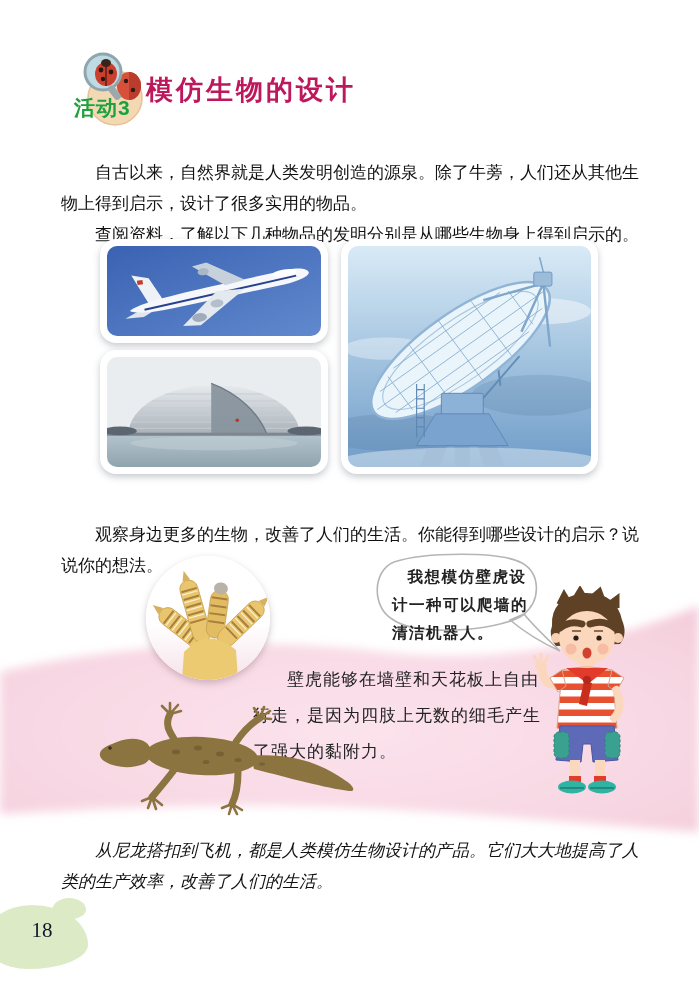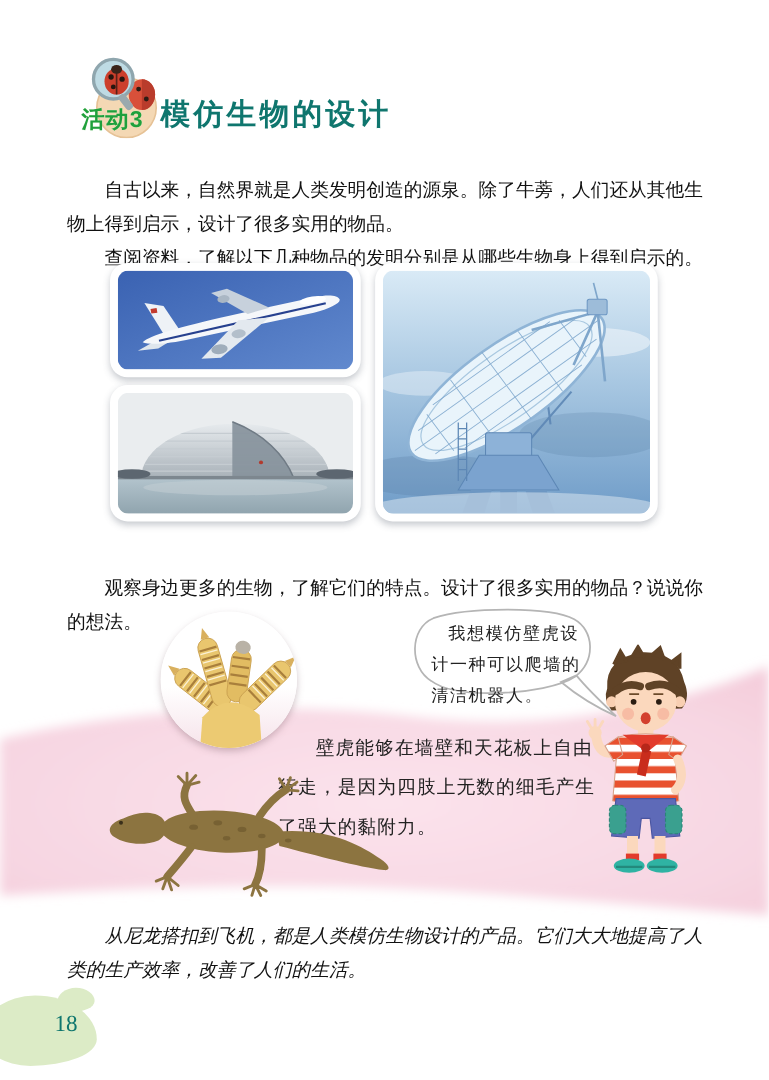--- a/index.html
+++ b/index.html
@@ -5,21 +5,21 @@
   html,body{margin:0;padding:0;background:#ffffff;}
   .page{position:relative;width:699px;height:982px;background:#fff;overflow:hidden;
         font-family:"Liberation Serif","DejaVu Serif",serif;color:#1d1d1d;}
   .abs{position:absolute;}
   
   #swoosh{position:absolute;left:0;top:540px;width:699px;height:330px;pointer-events:none;}
   
   .activity-label{position:absolute;left:74px;top:94px;font-size:21px;font-weight:bold;
         color:#1fa03c;font-family:"Liberation Sans","DejaVu Sans",sans-serif;
         letter-spacing:1px;text-shadow:0 0 1px #d9efc9;}
-  .page-title{position:absolute;left:146px;top:86px;font-size:27px;font-weight:bold;color:#0f766e;
+  .page-title{position:absolute;left:146px;top:72px;font-size:27px;font-weight:bold;color:#be185d;
         font-family:Liberation Sans, sans-serif;letter-spacing:3px;}
   
   .para{position:absolute;left:61px;width:578px;font-size:17px;line-height:31px;
         text-indent:2em;text-align:justify;color:#111;}
   #p-intro{top:140px;}
   #p-task{top:202px;}
   #p-observe{top:502px;}
   #p-conclusion{top:818px;font-style:italic;}
   
   .photo-frame{position:absolute;background:#fff;border-radius:16px;padding:7px;
@@ -29,35 +29,35 @@
   #frame-theater{left:100px;top:350px;width:214px;height:110px;}
   #frame-dish{left:341px;top:239px;width:243px;height:221px;}
   .photo-frame svg{display:block;width:100%;height:100%;}
   
   .foot-circle{position:absolute;left:146px;top:556px;width:124px;height:124px;border-radius:50%;
         background:#fff;box-shadow:0 3px 7px rgba(120,90,100,.35);overflow:hidden;}
   
   .bubble-wrap{position:absolute;left:360px;top:550px;width:215px;height:112px;}
   .bubble-wrap svg{position:absolute;left:0;top:0;width:215px;height:112px;}
   .bubble-text{position:absolute;left:32px;top:13px;width:138px;font-size:15.5px;line-height:28px;
-        letter-spacing:1.5px;text-indent:1em;color:#222;}
+        letter-spacing:1.5px;text-indent:1em;color:#222;font-weight:bold;}
   
   .gecko-note{position:absolute;left:253px;top:645px;width:292px;font-size:17px;line-height:36px;
         letter-spacing:1px;text-indent:2em;color:#222;}
   
   #gecko-art{position:absolute;left:86px;top:698px;width:282px;height:118px;}
   #boy-art{position:absolute;left:510px;top:586px;width:154px;height:210px;}
   #foot-art{width:124px;height:124px;}
   
   .page-blob{position:absolute;left:-16px;top:905px;width:104px;height:64px;background:#dcebc6;
         border-radius:46% 54% 58% 42% / 55% 62% 38% 45%;}
   .page-blob-bump{position:absolute;left:52px;top:898px;width:34px;height:22px;background:#dcebc6;
         border-radius:50% 50% 60% 40%/60% 55% 45% 40%;}
-  .page-number{position:absolute;left:32px;top:918px;width:56px;text-align:center;
-        font-size:21px;color:#0f766e;}
+  .page-number{position:absolute;left:14px;top:918px;width:56px;text-align:center;
+        font-size:21px;color:#0f172a;}
 </style>
 </head>
 <body>
 
 <div class="page">
 
   <svg id="swoosh" viewBox="0 0 699 330" preserveAspectRatio="none">
     <defs>
       <radialGradient id="pinkg" cx="50%" cy="55%" r="75%">
         <stop offset="0%" stop-color="#fbe3ec"></stop>
@@ -195,21 +195,21 @@
       <polygon points="136,214 156,214 164,236 143,236" fill="#6d97c3"></polygon>
       <rect x="112" y="214" width="16" height="22" fill="#6d97c3"></rect>
       <g stroke="#5d87b5" stroke-width="1.2" fill="none">
         <path d="M72,148 V205 M80,148 V205 M72,154 H80 M72,164 H80 M72,174 H80 M72,184 H80 M72,194 H80"></path>
       </g>
       <ellipse cx="127" cy="232" rx="140" ry="16" fill="#dfe9f2" opacity="0.5"></ellipse>
     </svg>
     </span>
   </div>
 
-  <p class="para" id="p-observe">观察身边更多的生物，了解它们的特点。设计了很多实用的物品？说说你的想法。</p>
+  <p class="para" id="p-observe">观察身边更多的生物，改善了人们的生活。你能得到哪些设计的启示？说说你的想法。</p>
 
   <div class="foot-circle">
     <svg id="foot-art" viewBox="0 0 124 124">
       <defs>
           <linearGradient id="footbg" x1="0" y1="0" x2="0" y2="1">
         <stop offset="0.55" stop-color="#ffffff"></stop>
             <stop offset="1" stop-color="#f6e3ea"></stop>
       </linearGradient>
         </defs>
       <rect width="124" height="124" fill="url(#footbg)"></rect>

